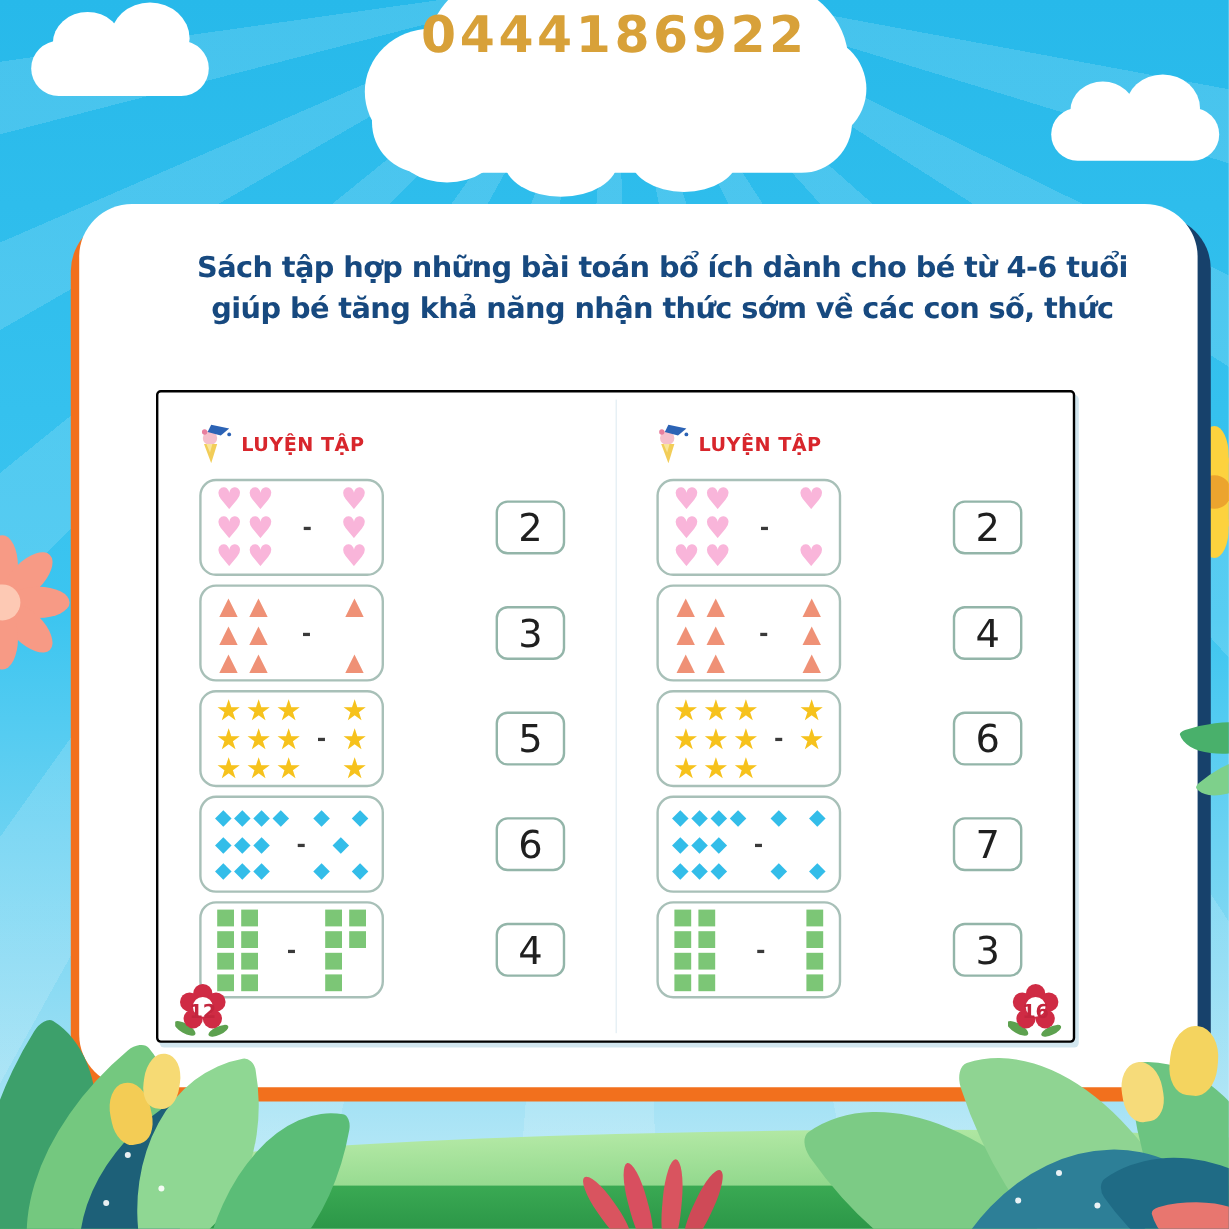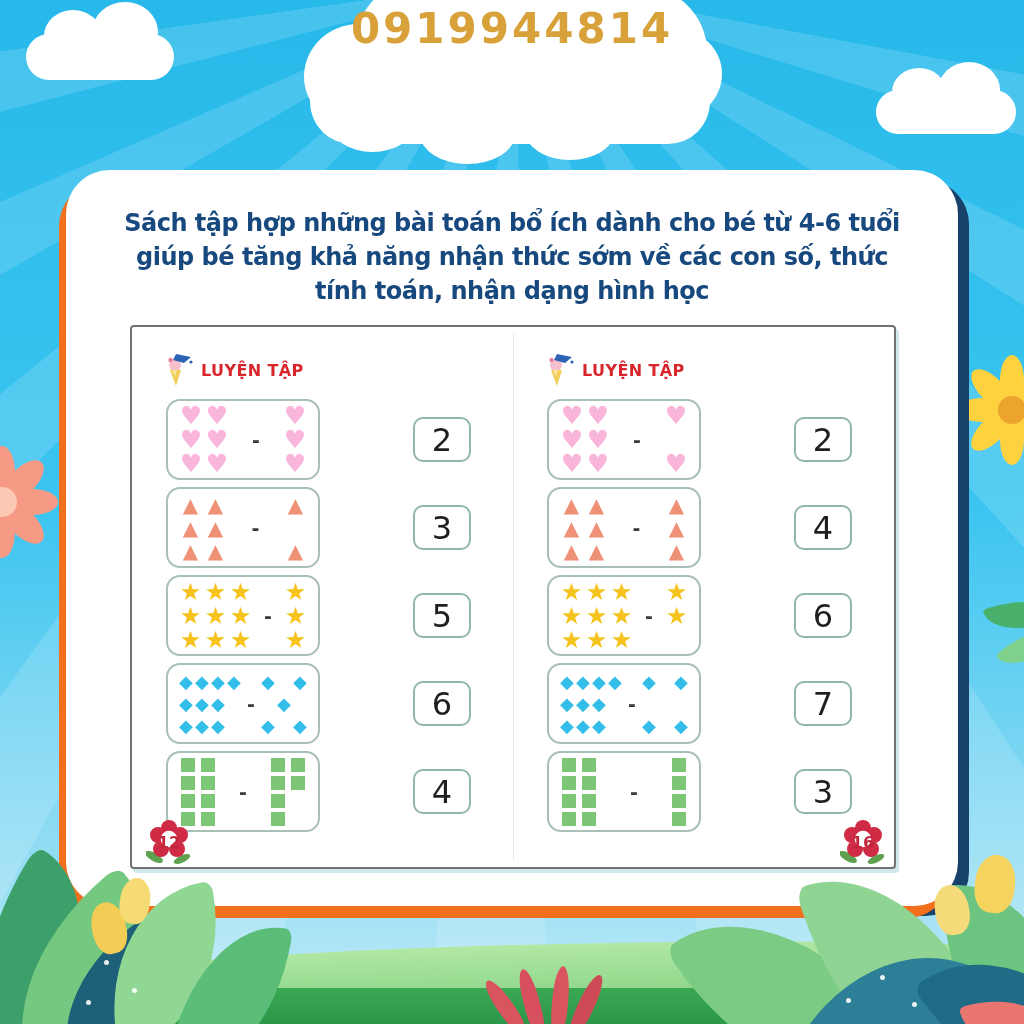--- a/index.html
+++ b/index.html
@@ -14,27 +14,27 @@
   .blob{position:absolute;background:#fff;border-radius:50%;}
   .cloud-s{position:absolute;background:#fff;border-radius:44px;z-index:2;}
   .cloud-s i{position:absolute;background:#fff;border-radius:50%;}
   .banner-text{position:absolute;left:0;top:0;width:1024px;text-align:center;z-index:3;}
   .store-name{margin-top:24px;font-family:"DejaVu Serif",serif;font-weight:bold;
               font-size:28px;color:#c3952f;letter-spacing:0.5px;}
   .store-phone{margin-top:4px;font-weight:bold;font-size:42px;color:#d8a139;letter-spacing:3px;}
   
   .card{position:absolute;left:66px;top:170px;width:892px;height:736px;background:#fff;
         border-radius:44px;z-index:4;
-        box-shadow:-7px 12px 0 #f2701d, 11px 10px 0 #17416b;}
+        box-shadow:-7px 12px 0 #f2701d, 11px 10px 0 #17416b;padding-left:40px;}
   .intro{margin:36px 16px 0;text-align:center;font-weight:bold;color:#17497f;
          font-size:24px;line-height:34px;letter-spacing:-0.5px;}
   .intro div{white-space:nowrap;}
   
   .book{position:absolute;left:64px;top:155px;width:762px;height:540px;background:#fff;
-        border:2px solid #737373;border-radius:4px;box-shadow:3px 4px 0 rgba(127,182,210,.35);}
+        border:2px solid #000000;border-radius:4px;box-shadow:3px 4px 0 rgba(127,182,210,.35);}
   .divider{position:absolute;left:50%;top:6px;bottom:6px;width:1px;background:#e2edf3;}
   .page{position:absolute;top:0;bottom:0;width:50%;}
   #page-0{left:0;} #page-1{left:50%;}
   .page-header{display:flex;align-items:center;gap:7px;margin:24px 0 10px 32px;height:38px;}
   .header-label{color:#d8262c;font-weight:bold;font-size:16px;letter-spacing:0.4px;}
   .ex-row{display:flex;align-items:center;justify-content:space-between;
           margin:0 42px 7px 34px;}
   .item-card{width:154px;height:81px;box-sizing:border-box;border:2px solid #a8c0b8;
              border-radius:14px;background:#fff;display:flex;align-items:center;
              justify-content:space-between;padding:0 10px;}
@@ -89,21 +89,21 @@
     <div class="blob" style="left:150px;top:8px;width:170px;height:160px;"></div>
     <div class="blob" style="left:262px;top:30px;width:145px;height:135px;"></div>
     <div class="blob" style="left:330px;top:75px;width:92px;height:90px;"></div>
     <div class="blob" style="left:10px;top:105px;width:400px;height:85px;border-radius:42px;"></div>
     <div class="blob" style="left:30px;top:140px;width:85px;height:58px;"></div>
     <div class="blob" style="left:120px;top:150px;width:95px;height:60px;"></div>
     <div class="blob" style="left:225px;top:148px;width:90px;height:58px;"></div>
     <div class="blob" style="left:310px;top:132px;width:80px;height:56px;"></div>
   </div>
   <div class="banner-text">
-    <div class="store-phone">0919944814</div>
+    <div class="store-phone">0444186922</div>
   </div>
 
   <svg class="side-flower" style="left:-58px;top:442px;" width="120" height="120" viewBox="0 0 120 120">
     <g fill="#f79a85">
       <ellipse cx="60" cy="30" rx="13" ry="26"></ellipse>
       <ellipse cx="60" cy="30" rx="13" ry="26" transform="rotate(45 60 60)"></ellipse>
       <ellipse cx="60" cy="30" rx="13" ry="26" transform="rotate(90 60 60)"></ellipse>
       <ellipse cx="60" cy="30" rx="13" ry="26" transform="rotate(135 60 60)"></ellipse>
       <ellipse cx="60" cy="30" rx="13" ry="26" transform="rotate(180 60 60)"></ellipse>
       <ellipse cx="60" cy="30" rx="13" ry="26" transform="rotate(225 60 60)"></ellipse>
@@ -123,21 +123,20 @@
       <ellipse cx="60" cy="30" rx="12" ry="25" transform="rotate(270 60 60)"></ellipse>
       <ellipse cx="60" cy="30" rx="12" ry="25" transform="rotate(315 60 60)"></ellipse>
     </g>
     <circle cx="60" cy="60" r="14" fill="#eca42e"></circle>
   </svg>
 
   <div class="card">
     <div class="intro">
       <div>Sách tập hợp những bài toán bổ ích dành cho bé từ 4-6 tuổi</div>
       <div>giúp bé tăng khả năng nhận thức sớm về các con số, thức</div>
-      <div>tính toán, nhận dạng hình học</div>
     </div>
     <div class="book">
       <div class="page" id="page-0">
           <div class="page-header">
             <svg width="30" height="34" viewBox="0 0 30 34">
               <circle cx="11" cy="12" r="6" fill="#f5bfcb"></circle>
               <circle cx="6.5" cy="7" r="2.2" fill="#e87f9e"></circle>
               <polygon points="12,1 27,4 20,10 9,7" fill="#2c63b5"></polygon>
               <circle cx="27" cy="9" r="1.6" fill="#2c63b5"></circle>
               <path d="M6 17 L17 17 L12 33 Z" fill="#f2cd58"></path>

